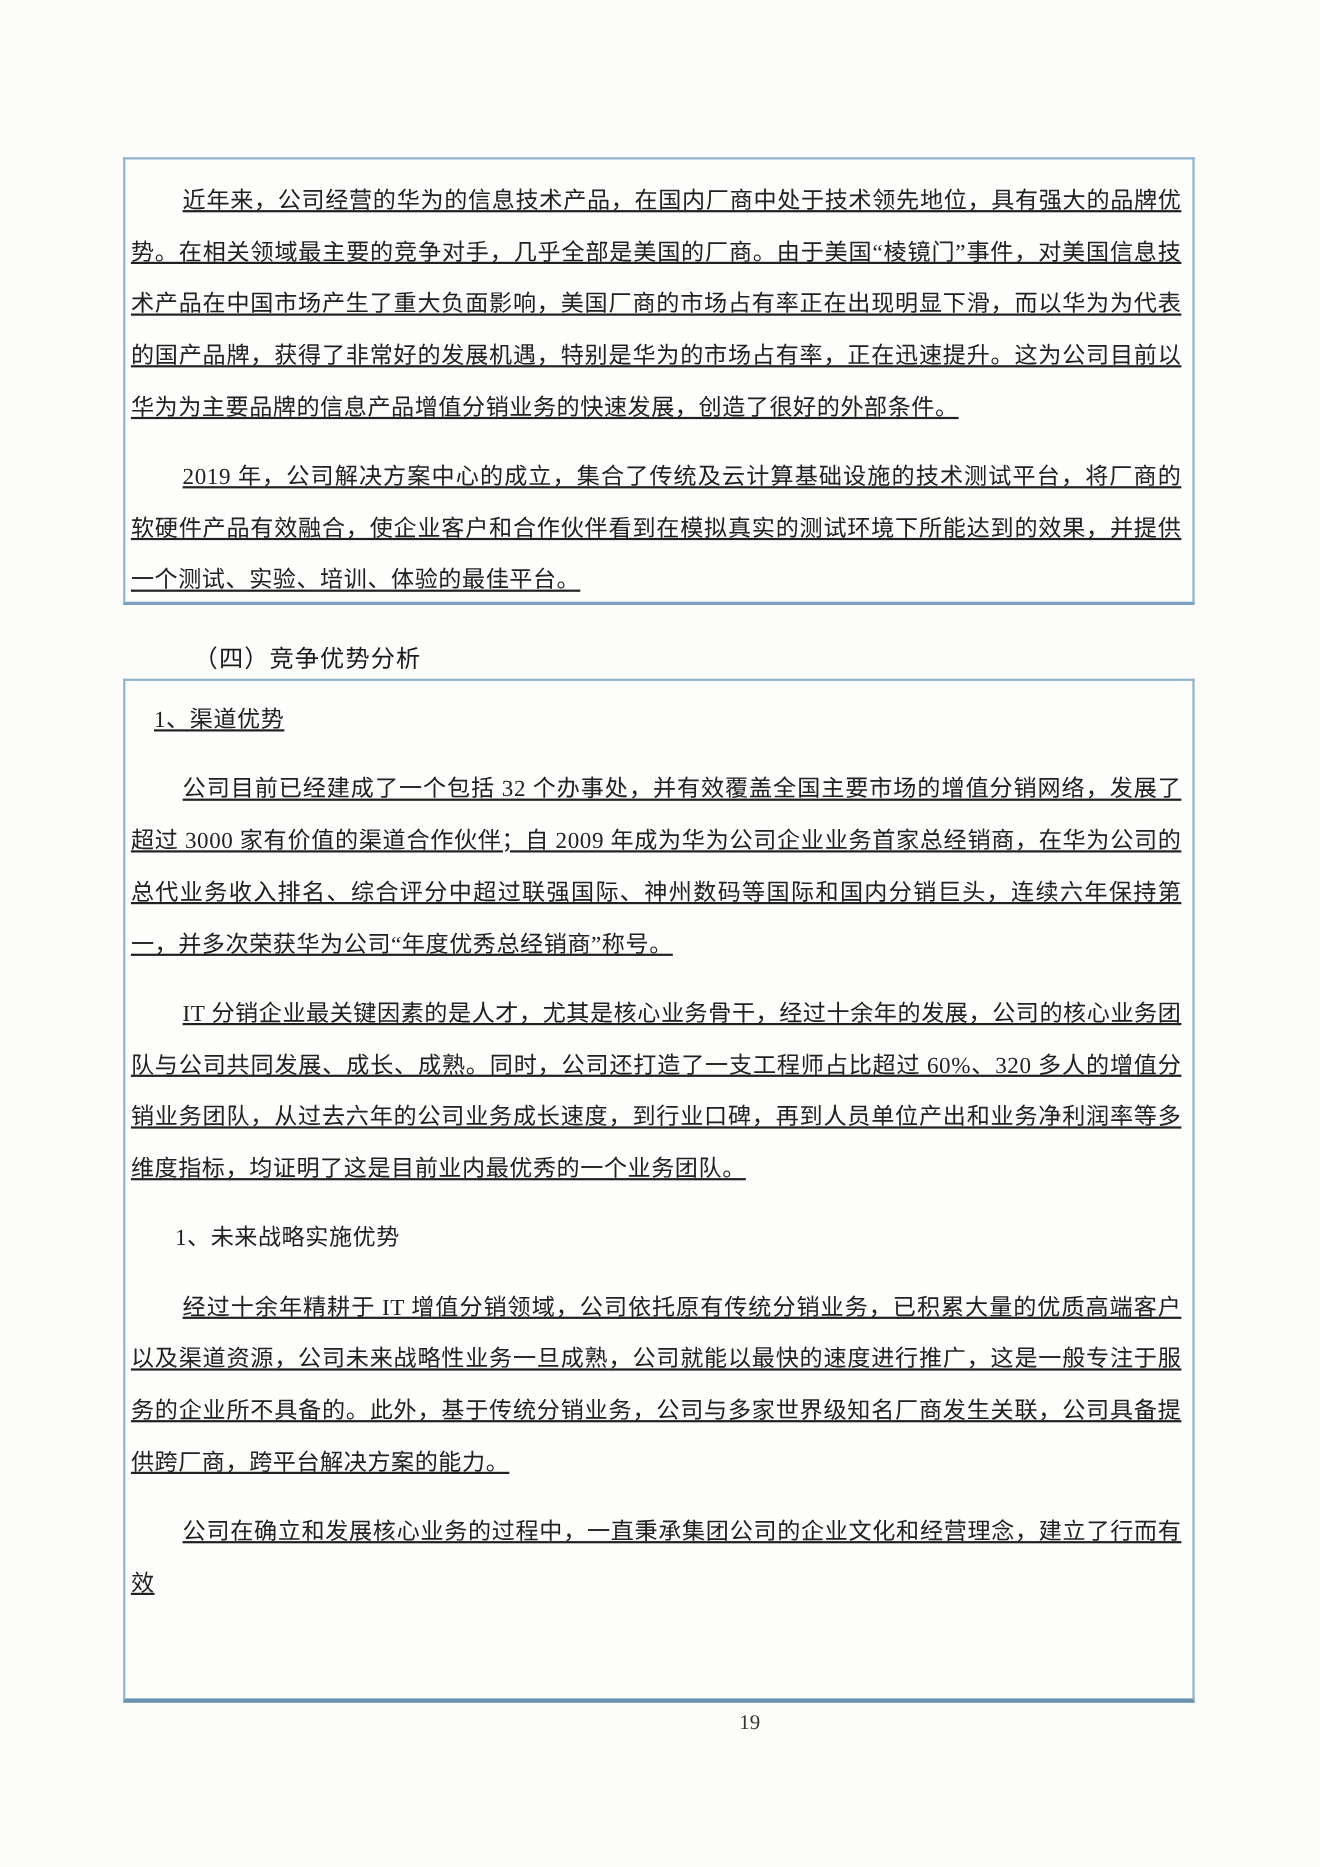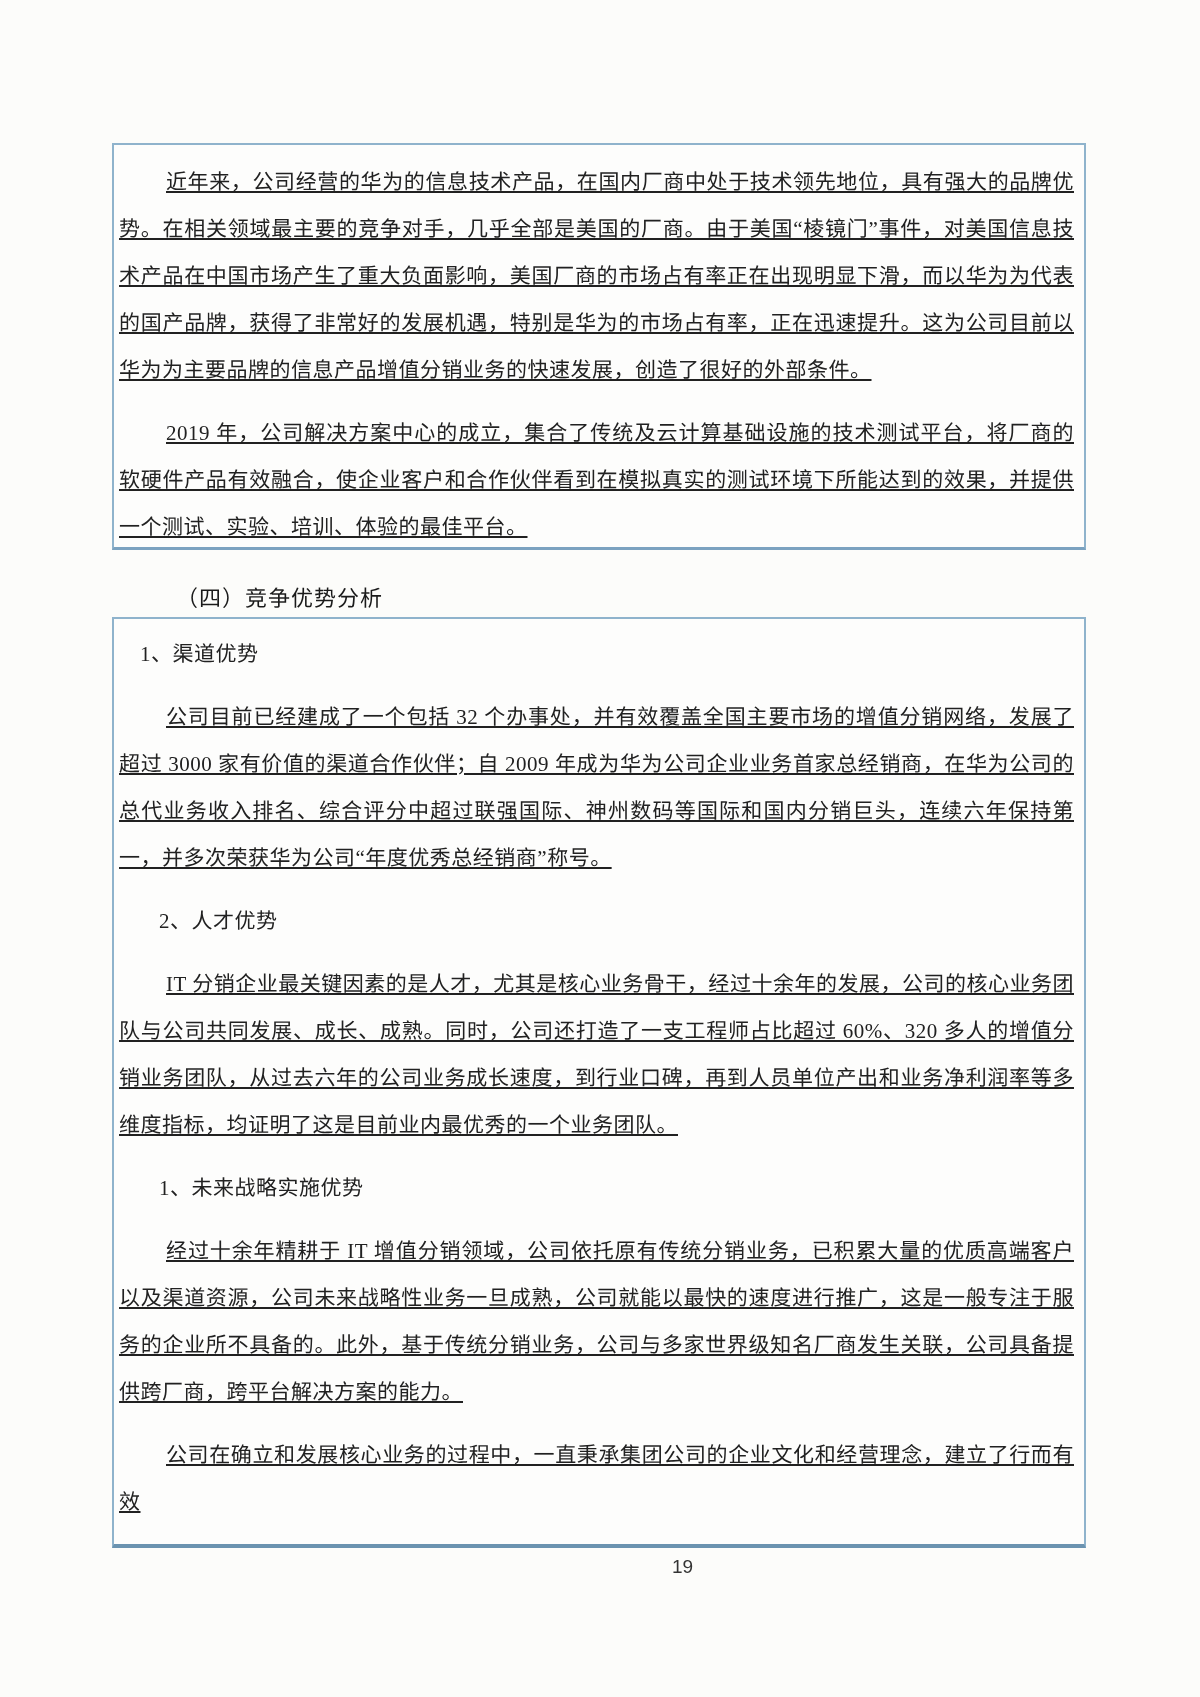--- a/index.html
+++ b/index.html
@@ -48,60 +48,59 @@
     text-indent: 47px;
     letter-spacing: 0.5px;
     text-decoration: underline;
   }
   .item-title {
     margin: 0 0 16px 0;
     font-size: 21px;
     line-height: 47px;
     letter-spacing: 0.5px;
   }
-  .ind-1 { text-indent: 21px; }
+  .ind-1 { text-indent: 21px; text-decoration: underline; }
   .ind-2 { text-indent: 40px; }
   .section-heading {
     position: absolute;
     left: 112px;
     top: 583px;
     margin: 0;
     font-size: 22px;
     font-weight: normal;
     line-height: 32px;
     text-indent: 64px;
     color: #1a1a1a;
     letter-spacing: 1px;
   }
   .page-number {
     position: absolute;
     top: 1556px;
     left: 672px;
-    font-family: Liberation Sans, sans-serif;
+    font-family: Liberation Serif, serif;
     font-size: 19px;
     color: #333333;
   }
 </style>
 </head>
 <body>
 
 <div class="page">
 
   <section class="text-box box1">
     <p class="para">近年来，公司经营的华为的信息技术产品，在国内厂商中处于技术领先地位，具有强大的品牌优势。在相关领域最主要的竞争对手，几乎全部是美国的厂商。由于美国“棱镜门”事件，对美国信息技术产品在中国市场产生了重大负面影响，美国厂商的市场占有率正在出现明显下滑，而以华为为代表的国产品牌，获得了非常好的发展机遇，特别是华为的市场占有率，正在迅速提升。这为公司目前以华为为主要品牌的信息产品增值分销业务的快速发展，创造了很好的外部条件。</p>
     <p class="para">2019 年，公司解决方案中心的成立，集合了传统及云计算基础设施的技术测试平台，将厂商的软硬件产品有效融合，使企业客户和合作伙伴看到在模拟真实的测试环境下所能达到的效果，并提供一个测试、实验、培训、体验的最佳平台。</p>
   </section>
 
   <h3 class="section-heading">（四）竞争优势分析</h3>
 
   <section class="text-box box2">
     <p class="item-title ind-1">1、渠道优势</p>
     <p class="para">公司目前已经建成了一个包括 32 个办事处，并有效覆盖全国主要市场的增值分销网络，发展了超过 3000 家有价值的渠道合作伙伴；自 2009 年成为华为公司企业业务首家总经销商，在华为公司的总代业务收入排名、综合评分中超过联强国际、神州数码等国际和国内分销巨头，连续六年保持第一，并多次荣获华为公司“年度优秀总经销商”称号。</p>
 
-    <p class="item-title ind-2">2、人才优势</p>
     <p class="para">IT 分销企业最关键因素的是人才，尤其是核心业务骨干，经过十余年的发展，公司的核心业务团队与公司共同发展、成长、成熟。同时，公司还打造了一支工程师占比超过 60%、320 多人的增值分销业务团队，从过去六年的公司业务成长速度，到行业口碑，再到人员单位产出和业务净利润率等多维度指标，均证明了这是目前业内最优秀的一个业务团队。</p>
 
     <p class="item-title ind-2">1、未来战略实施优势</p>
     <p class="para">经过十余年精耕于 IT 增值分销领域，公司依托原有传统分销业务，已积累大量的优质高端客户以及渠道资源，公司未来战略性业务一旦成熟，公司就能以最快的速度进行推广，这是一般专注于服务的企业所不具备的。此外，基于传统分销业务，公司与多家世界级知名厂商发生关联，公司具备提供跨厂商，跨平台解决方案的能力。</p>
 
     <p class="para">公司在确立和发展核心业务的过程中，一直秉承集团公司的企业文化和经营理念，建立了行而有效</p>
   </section>
 
   <div class="page-number">19</div>
 

